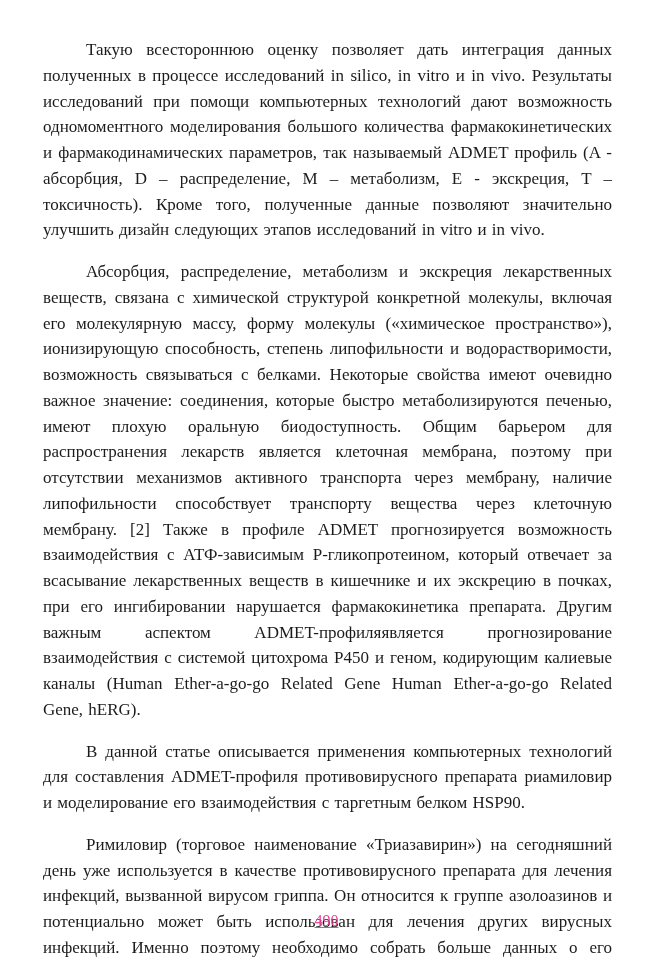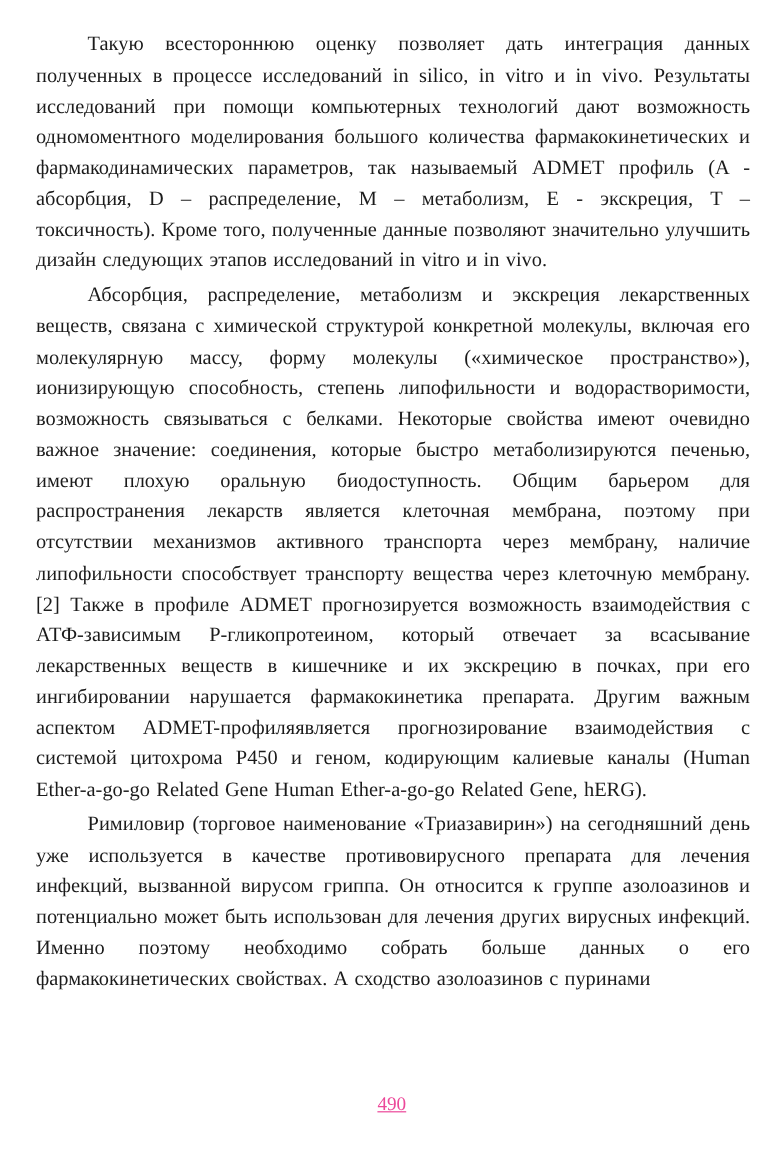--- a/index.html
+++ b/index.html
@@ -23,21 +23,21 @@
     background: #ffffff;
     color: #1b1b1b;
   }
   .text-block {
     position: absolute;
     left: 27px;
     top: 21px;
     width: 601px;
   }
   .text-block p {
-    margin: 3px;
+    margin: 16px;
     padding: 0;
     font-size: 17px;
     line-height: 25.75px;
     text-align: justify;
     text-indent: 43px;
     color: #1b1b1b;
     word-spacing: 1px;
   }
   .page-number {
     position: absolute;
@@ -50,16 +50,17 @@
     text-decoration: underline;
   }
 </style>
 </head>
 <body>
 
 <div class="page">
   <div class="text-block">
     <p>Такую всестороннюю оценку позволяет дать интеграция данных полученных в процессе исследований in silico, in vitro и in vivo. Результаты исследований при помощи компьютерных технологий дают возможность одномоментного моделирования большого количества фармакокинетических и фармакодинамических параметров, так называемый ADMET профиль (A - абсорбция, D – распределение, M – метаболизм, E - экскреция, T – токсичность). Кроме того, полученные данные позволяют значительно улучшить дизайн следующих этапов исследований in vitro и in vivo.</p>
     <p>Абсорбция, распределение, метаболизм и экскреция лекарственных веществ, связана с химической структурой конкретной молекулы, включая его молекулярную массу, форму молекулы («химическое пространство»), ионизирующую способность, степень липофильности и водорастворимости, возможность связываться с белками. Некоторые свойства имеют очевидно важное значение: соединения, которые быстро метаболизируются печенью, имеют плохую оральную биодоступность. Общим барьером для распространения лекарств является клеточная мембрана, поэтому при отсутствии механизмов активного транспорта через мембрану, наличие липофильности способствует транспорту вещества через клеточную мембрану. [2] Также в профиле ADMET прогнозируется возможность взаимодействия с АТФ-зависимым Р-гликопротеином, который отвечает за всасывание лекарственных веществ в кишечнике и их экскрецию в почках, при его ингибировании нарушается фармакокинетика препарата. Другим важным аспектом ADMET-профиляявляется прогнозирование взаимодействия с системой цитохрома P450 и геном, кодирующим калиевые каналы (Human Ether-a-go-go Related Gene Human Ether-a-go-go Related Gene, hERG).</p>
+    <p>В данной статье описывается применения компьютерных технологий для составления ADMET-профиля противовирусного препарата риамиловир и моделирование его взаимодействия с таргетным белком HSP90.</p>
     <p>Римиловир (торговое наименование «Триазавирин») на сегодняшний день уже используется в качестве противовирусного препарата для лечения инфекций, вызванной вирусом гриппа. Он относится к группе азолоазинов и потенциально может быть использован для лечения других вирусных инфекций. Именно поэтому необходимо собрать больше данных о его фармакокинетических свойствах. А сходство азолоазинов с пуринами</p>
   </div>
   <div class="page-number">490</div>
 </div>
 
 </body></html>

